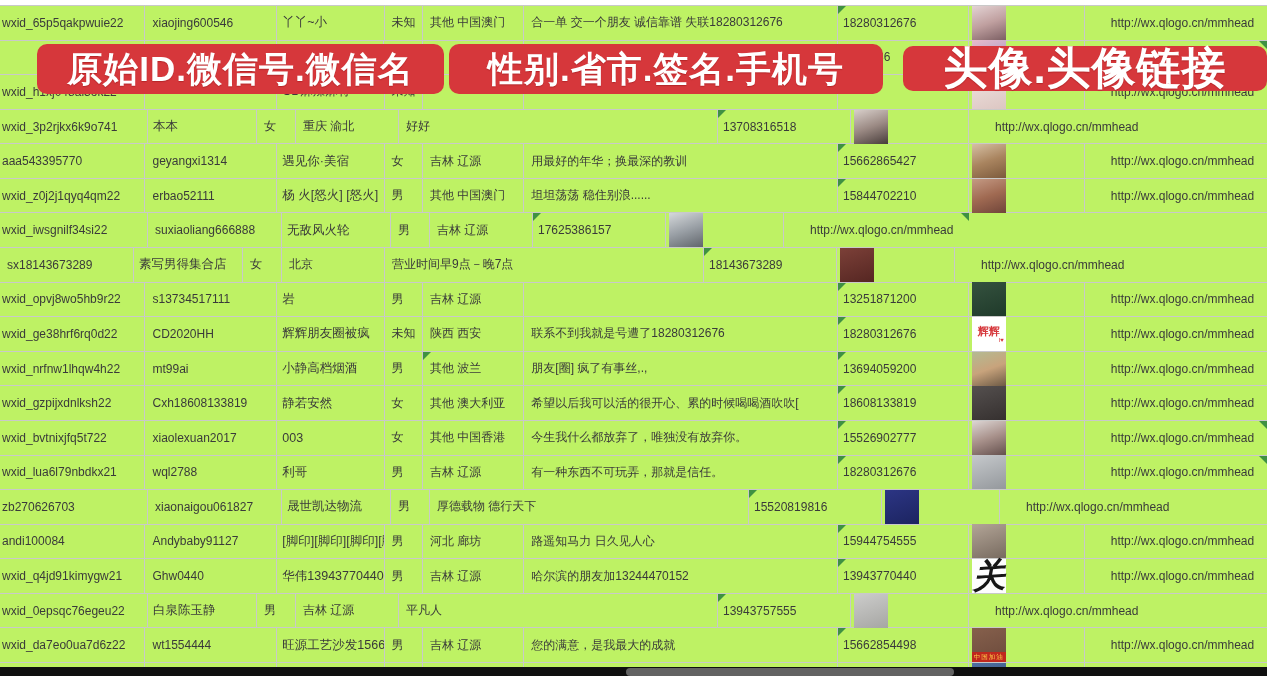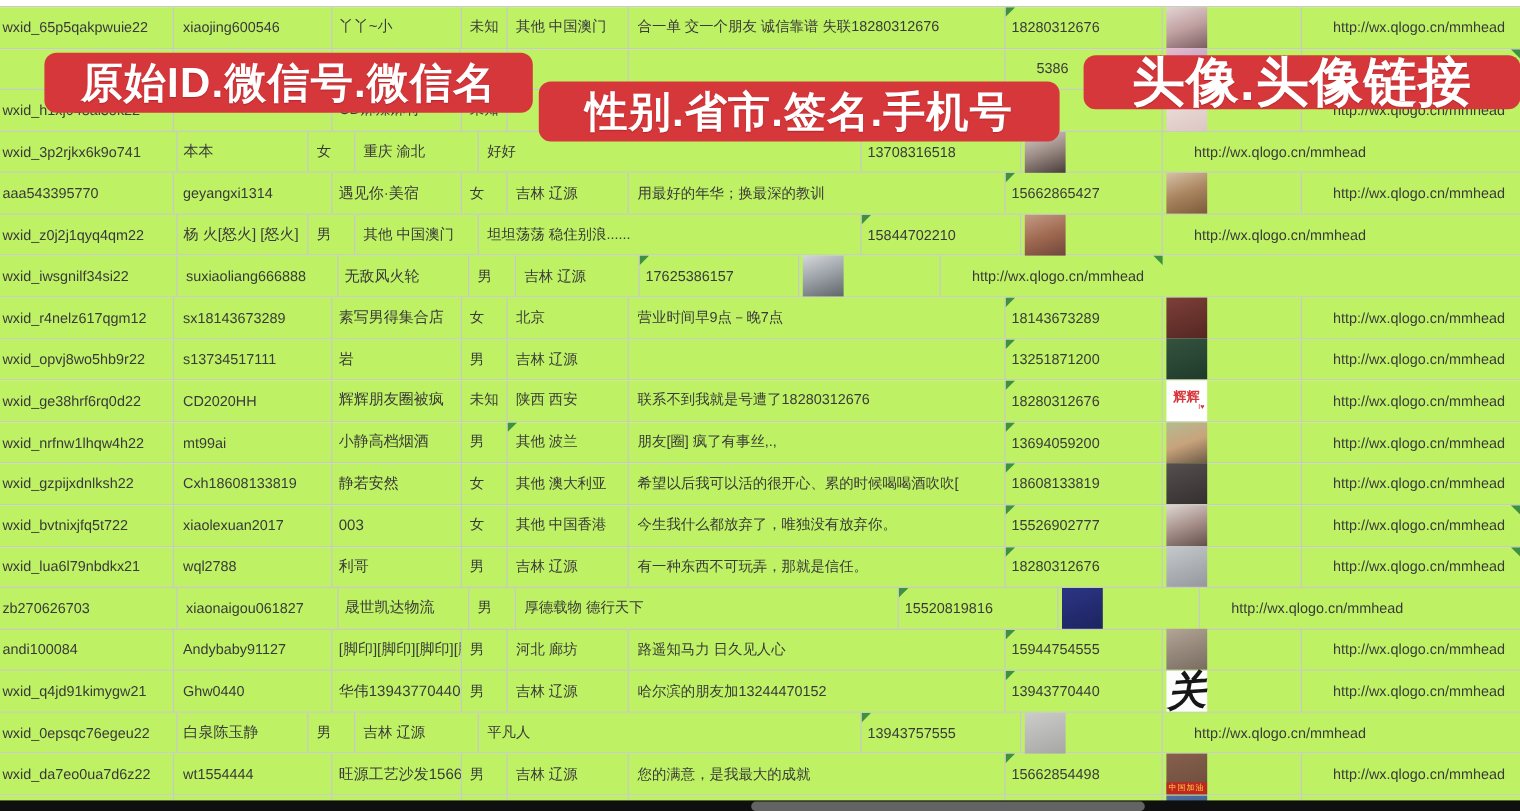--- a/index.html
+++ b/index.html
@@ -51,21 +51,21 @@
     position:absolute;left:0;right:0;bottom:0;height:10px;background:#c0281e;
     color:#ffd24a;font-size:6.5px;line-height:10px;text-align:center;letter-spacing:1px;
   }
   
   .banner{
     position:absolute;background:#d6373b;border-radius:10px;color:#ffffff;
     font-weight:bold;display:flex;align-items:center;justify-content:center;
     letter-spacing:1px;z-index:50;text-shadow:0 1px 1px rgba(120,10,10,.35);
   }
   .banner-1{left:5px;  top:44px;width:407px;height:50px;font-size:35px;margin-left:32px;}
-  .banner-2{left:449px;top:44px;width:434px;height:50px;font-size:35px;margin-top:24px;}
+  .banner-2{left:449px;top:44px;width:434px;height:50px;font-size:35px;}
   .banner-3{left:903px;top:46px;width:364px;height:45px;font-size:44px;}
   
   .bottom-bar{position:absolute;left:0;bottom:0;width:1267px;height:9px;background:#0f0f0f;z-index:40;}
   .bottom-bar .handle{
     position:absolute;left:626px;top:1px;width:328px;height:8px;background:#636363;border-radius:4px;
   }
 </style>
 </head>
 <body>
 
@@ -131,20 +131,21 @@
     <div class="cell c-region">吉林 辽源</div>
     <div class="cell c-sig">用最好的年华；换最深的教训</div>
     <div class="cell c-phone marked">15662865427</div>
     <div class="cell c-avatar">
       <div class="av av-photo" style="background: linear-gradient(160deg, rgb(214, 192, 164), rgb(169, 132, 95), rgb(124, 90, 60));"></div>
     </div>
     <div class="cell c-link">http://wx.qlogo.cn/mmhead</div>
   </div>
       <div class="row">
     <div class="cell c-oid">wxid_z0j2j1qyq4qm22</div>
+    <div class="cell c-wid">erbao52111</div>
     <div class="cell c-name">杨 火[怒火] [怒火]</div>
     <div class="cell c-gender">男</div>
     <div class="cell c-region">其他 中国澳门</div>
     <div class="cell c-sig">坦坦荡荡 稳住别浪......</div>
     <div class="cell c-phone marked">15844702210</div>
     <div class="cell c-avatar">
       <div class="av av-photo" style="background: linear-gradient(160deg, rgb(196, 154, 132), rgb(160, 106, 82), rgb(112, 69, 58));"></div>
     </div>
     <div class="cell c-link">http://wx.qlogo.cn/mmhead</div>
   </div>
@@ -154,21 +155,20 @@
     <div class="cell c-name">无敌风火轮</div>
     <div class="cell c-gender">男</div>
     <div class="cell c-region">吉林 辽源</div>
     <div class="cell c-phone marked">17625386157</div>
     <div class="cell c-avatar">
       <div class="av av-photo" style="background: linear-gradient(160deg, rgb(213, 216, 218), rgb(154, 160, 166), rgb(96, 101, 107));"></div>
     </div>
     <div class="cell c-link marked-r">http://wx.qlogo.cn/mmhead</div>
   </div>
       <div class="row">
-    <div class="cell c-oid">wxid_r4nelz617qgm12</div>
     <div class="cell c-wid">sx18143673289</div>
     <div class="cell c-name">素写男得集合店</div>
     <div class="cell c-gender">女</div>
     <div class="cell c-region">北京</div>
     <div class="cell c-sig">营业时间早9点－晚7点</div>
     <div class="cell c-phone marked">18143673289</div>
     <div class="cell c-avatar">
       <div class="av av-photo" style="background: linear-gradient(160deg, rgb(124, 64, 56), rgb(85, 38, 34));"></div>
     </div>
     <div class="cell c-link">http://wx.qlogo.cn/mmhead</div>

